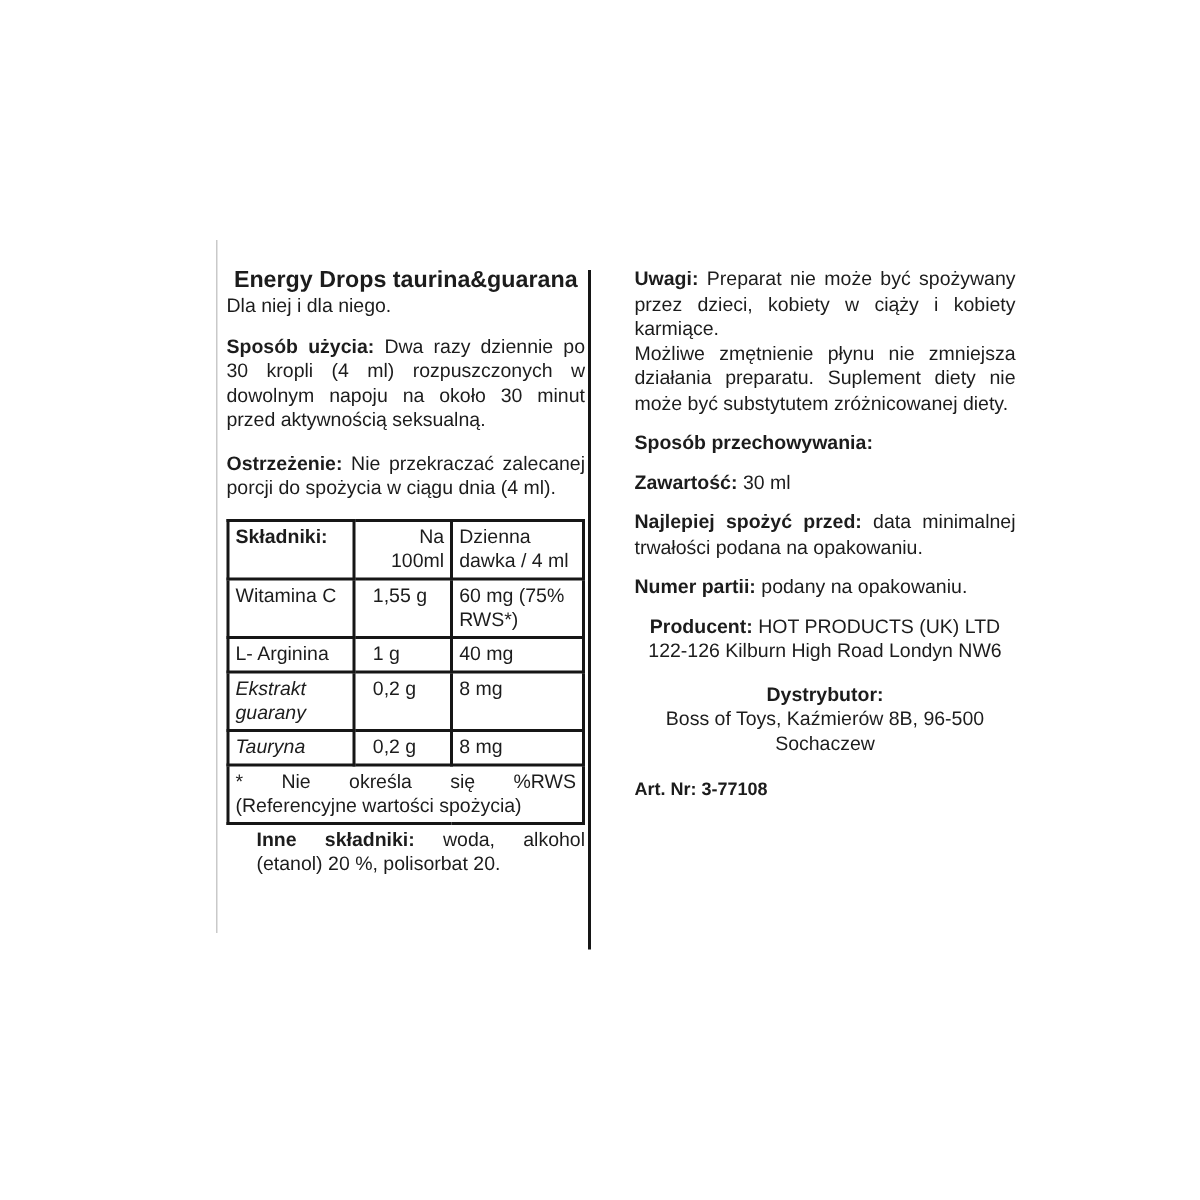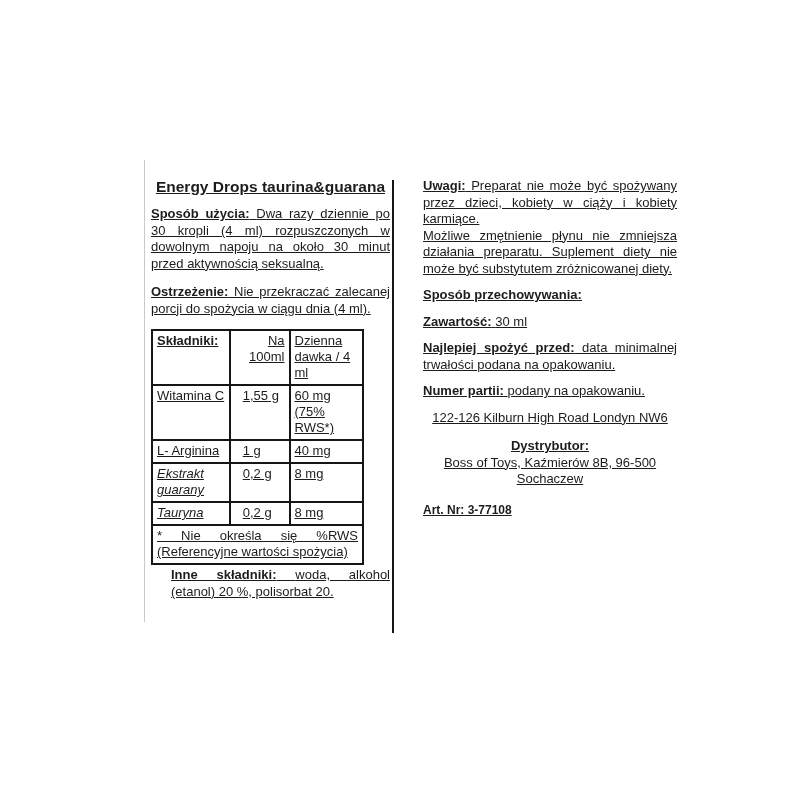--- a/index.html
+++ b/index.html
@@ -13,35 +13,35 @@
     overflow:hidden;
   }
   .edge-line {
     position:absolute; left:144px; top:160px;
     width:1px; height:462px; background:#c9c9c9;
   }
   .divider {
     position:absolute; left:392px; top:180px;
     width:2px; height:453px; background:#161616;
   }
-  .col { position:absolute; font-size:13px; line-height:16.5px;text-decoration:underline; }
+  .col { position:absolute; font-size:13px; line-height:16.5px; }
   .col-left  { left:151px; top:177px; width:239px; }
   .col-right { left:423px; top:178px; width:254px; }
 
   .title { font-size:15.5px; line-height:19px; font-weight:bold; text-align:center; white-space:nowrap; }
   .bold { font-weight:bold; }
   .just { text-align:justify; }
   .center { text-align:center; }
 
   .mt10 { margin-top:10px; }
   .mt12 { margin-top:12px; }
 
   table.ingredients {
     border-collapse:collapse;
-    width:213px;
+    width:239px;
     margin-top:12px;
     font-size:13px; line-height:16px;
   }
   table.ingredients th, table.ingredients td {
     border:2px solid #161616;
     vertical-align:top;
     padding:2px 4px 3px 4px;
     font-weight:normal;
     text-align:left;
   }
@@ -65,20 +65,21 @@
 </head>
 <body>
 
 <div class="page">
 
   <div class="edge-line"></div>
   <div class="divider"></div>
 
   <div class="col col-left">
     <div class="title">Energy Drops taurina&amp;guarana</div>
+    <div>Dla niej i dla niego.</div>
 
     <p class="just mt10"><span class="bold">Sposób użycia:</span> <span>Dwa razy dziennie po 30 kropli (4 ml) rozpuszczonych w dowolnym napoju na około 30 minut przed aktywnością seksualną.</span></p>
 
     <p class="just mt12"><span class="bold">Ostrzeżenie:</span> <span>Nie przekraczać zalecanej porcji do spożycia w ciągu dnia (4 ml).</span></p>
 
     <table class="ingredients">
       <tbody>
           <tr>
         <th class="c-name">Składniki:</th>
         <th class="c-per">Na 100ml</th>
@@ -122,20 +123,21 @@
 
     <p class="bold mt10">Sposób przechowywania:</p>
 
     <p class="mt10"><span class="bold">Zawartość:</span> <span>30 ml</span></p>
 
     <p class="just mt10"><span class="bold">Najlepiej spożyć przed:</span> <span>data minimalnej trwałości podana na opakowaniu.</span></p>
 
     <p class="mt10"><span class="bold">Numer partii:</span> <span>podany na opakowaniu.</span></p>
 
     <div class="center mt10">
+      <div><span class="bold">Producent:</span> <span>HOT PRODUCTS (UK) LTD</span></div>
       <div>122-126 Kilburn High Road Londyn NW6</div>
     </div>
 
     <div class="center mt12">
       <div class="bold">Dystrybutor:</div>
       <div>Boss of Toys, Kaźmierów 8B, 96-500</div>
       <div>Sochaczew</div>
     </div>
 
     <div class="art">Art. Nr: 3-77108</div>

